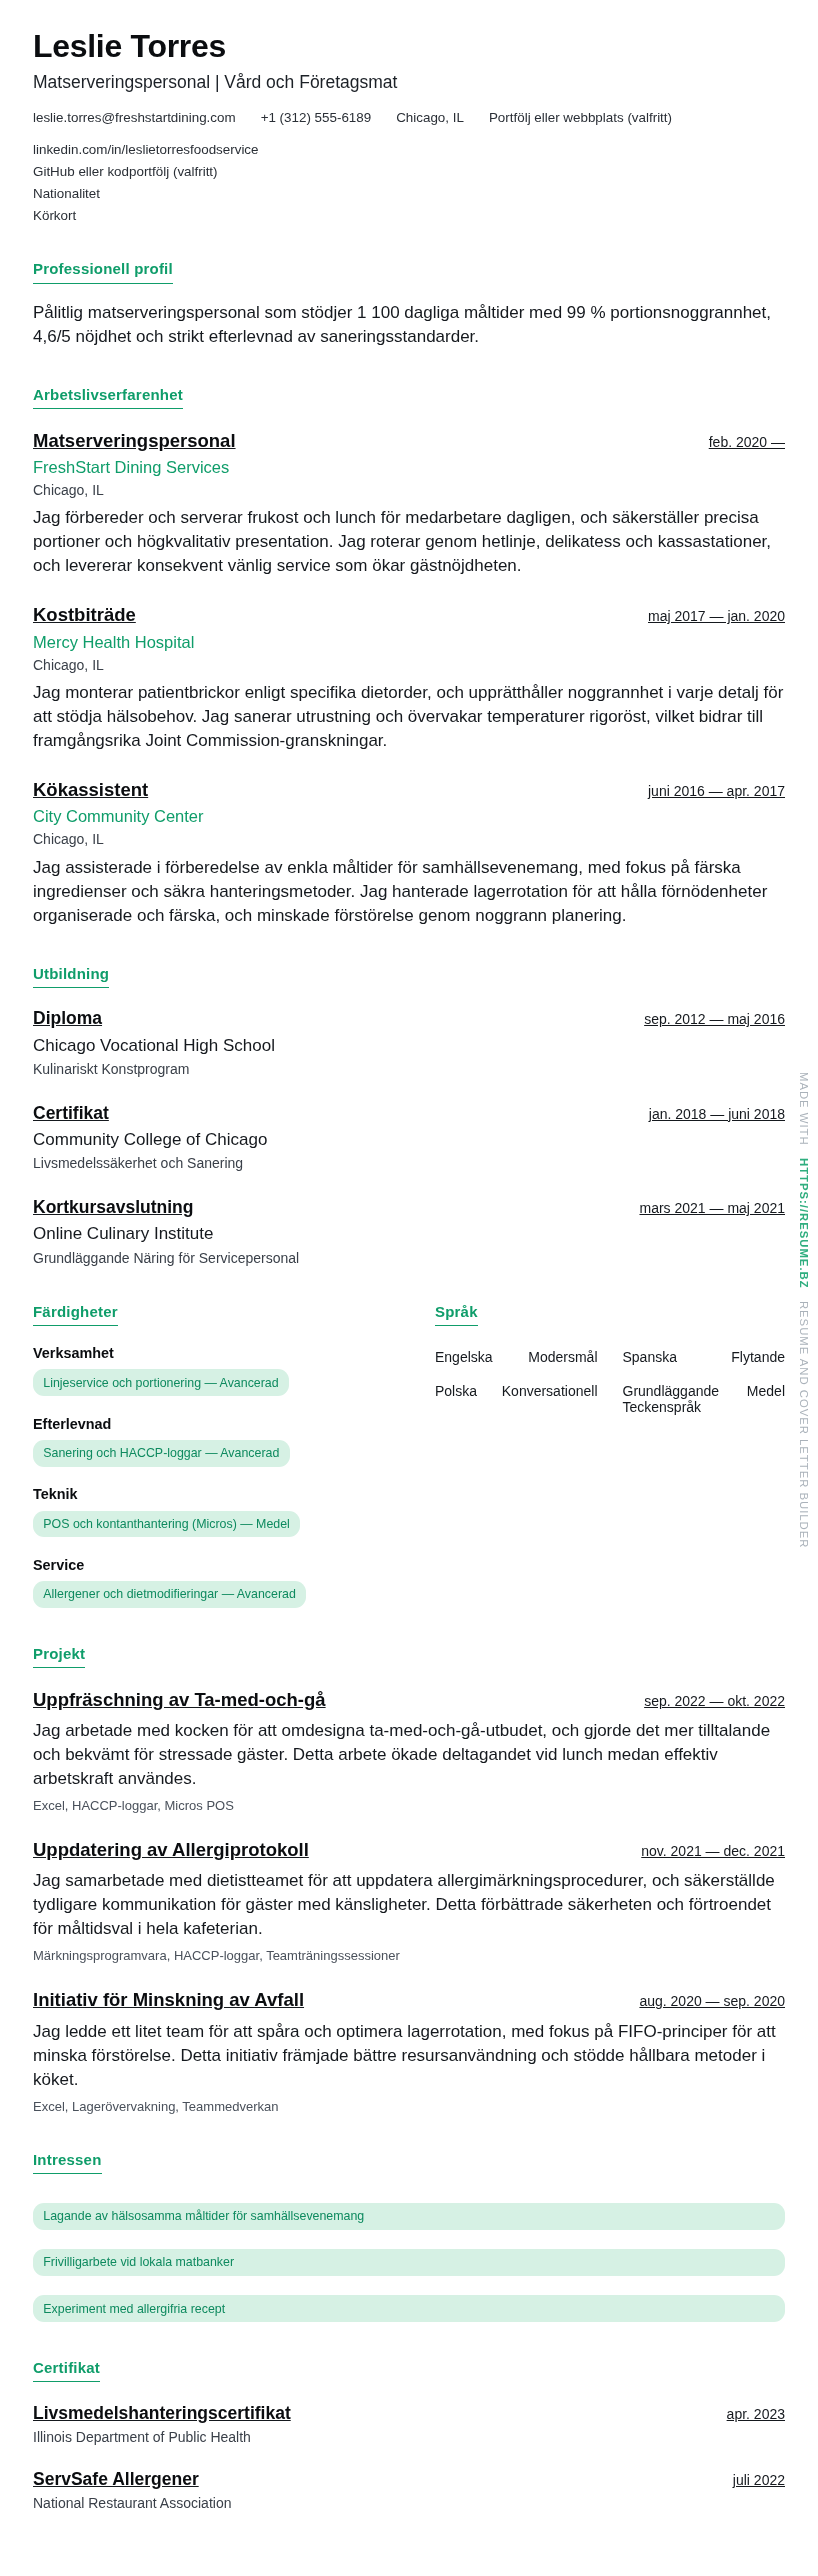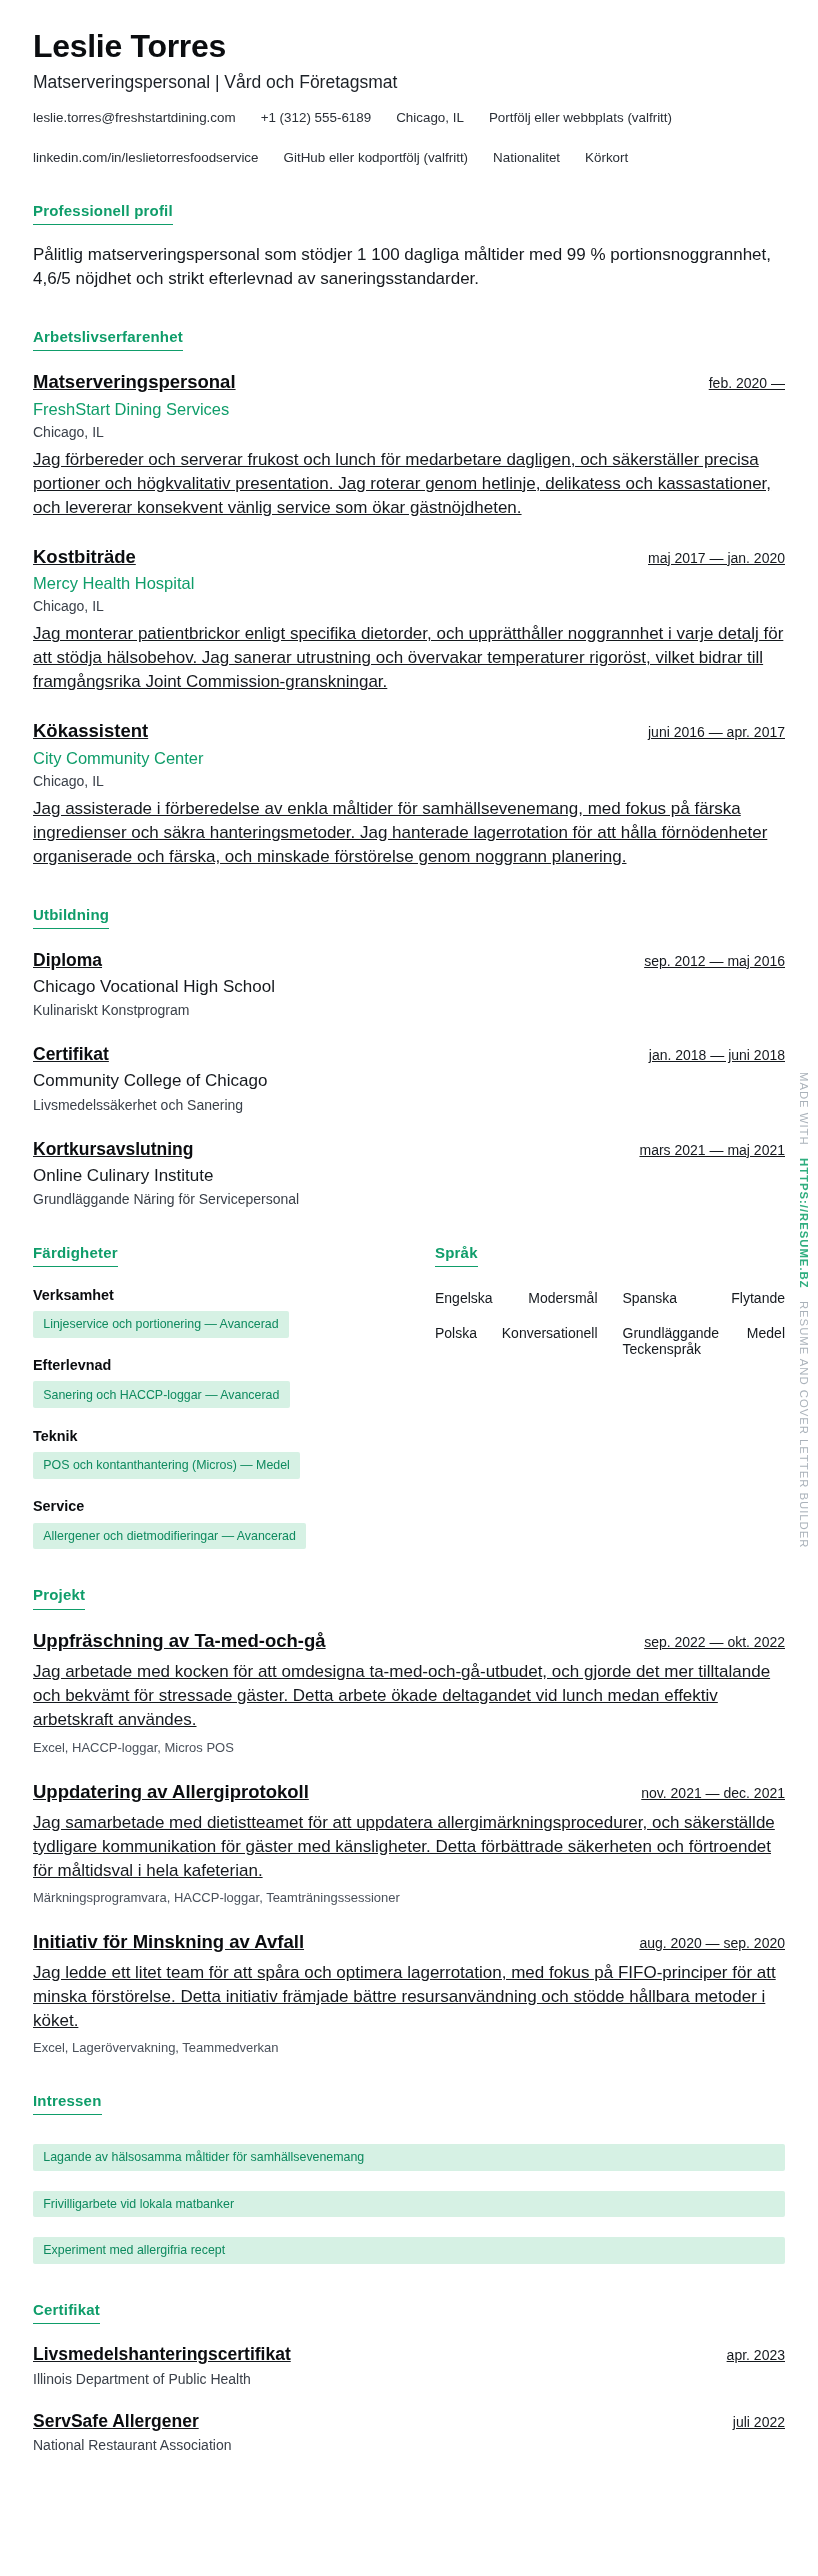--- a/index.html
+++ b/index.html
@@ -15,52 +15,52 @@
     width:818px;height:2619px;position:relative;overflow:hidden;
     background:#ffffff;color:#15191e;
     font-family:"Liberation Sans", sans-serif;
   }
   .page{padding:29px 33px 62px;}
 
   
   h1.name{font-size:32px;line-height:1.1;margin:0;color:#0b0d10;letter-spacing:-0.3px;font-weight:bold;}
   .tagline{font-size:17.5px;margin-top:8.2px;color:#1c2127;}
   .contact-row{display:flex;flex-wrap:wrap;gap:7.2px 25px;margin-top:16.5px;font-size:13.4px;color:#2a2f36;}
-  .contact-row.second{margin-top:25px;}
+  .contact-row.second{margin-top:17px;flex-direction:column;}
 
   
   h2.sec{
     display:inline-block;font-size:15px;font-weight:bold;letter-spacing:0.2px;
     margin:37px 0 0;padding-bottom:5.2px;color:var(--accent);
     border-bottom:1.5px solid var(--accent);
   }
 
   
   .item{margin-top:20.6px;}
   .item + .item{margin-top:26px;}
   .item-head{display:flex;justify-content:space-between;align-items:baseline;gap:20.6px;text-decoration:underline;}
   .item-title{font-size:18.5px;font-weight:bold;color:#0b0d10;}
   .dates{font-size:14px;color:#15191e;white-space:nowrap;flex:none;}
   .company{font-size:16.5px;color:var(--accent);margin-top:6.2px;}
   .location{font-size:14px;color:#3a4049;margin-top:5.2px;}
-  .desc{font-size:17px;line-height:24px;margin:8.2px 0 0;color:#15191e;text-decoration:underline;}
+  .desc{font-size:17px;line-height:24px;margin:8.2px 0 0;color:#15191e;}
   .profile-text{font-size:17px;line-height:24px;margin:17.5px 0 0;color:#15191e;}
 
   
   .edu-degree{font-size:17.5px;font-weight:bold;color:#0b0d10;}
   .edu-school{font-size:17px;margin-top:6.2px;color:#15191e;}
   .edu-program{font-size:14px;color:#3a4049;margin-top:5.2px;}
 
   
   .two-col{display:grid;grid-template-columns:1fr 1fr;column-gap:52px;align-items:start;}
   .skill-group{margin-top:19.6px;}
   .skill-label{font-size:14.4px;font-weight:bold;color:#0b0d10;}
   .tag{
     display:inline-block;margin-top:8.2px;background:var(--tag-bg);color:var(--tag-text);
-    font-size:12.4px;line-height:1;padding:7.2px 10.3px;border-radius:2px;
+    font-size:12.4px;line-height:1;padding:7.2px 10.3px;border-radius:11px;
   }
   .lang-grid{display:grid;grid-template-columns:1fr 1fr;column-gap:25px;row-gap:18.5px;margin-top:23px;}
   .lang{display:flex;justify-content:space-between;align-items:baseline;gap:12.4px;font-size:14px;color:#15191e;}
   .lang-level{text-align:right;white-space:nowrap;flex:none;}
 
   
   .tools{font-size:13px;color:#4a515b;margin-top:7.2px;}
 
   
   .tags{display:flex;flex-wrap:wrap;gap:11.3px 13.4px;margin-top:20.6px;flex-direction:column;}

